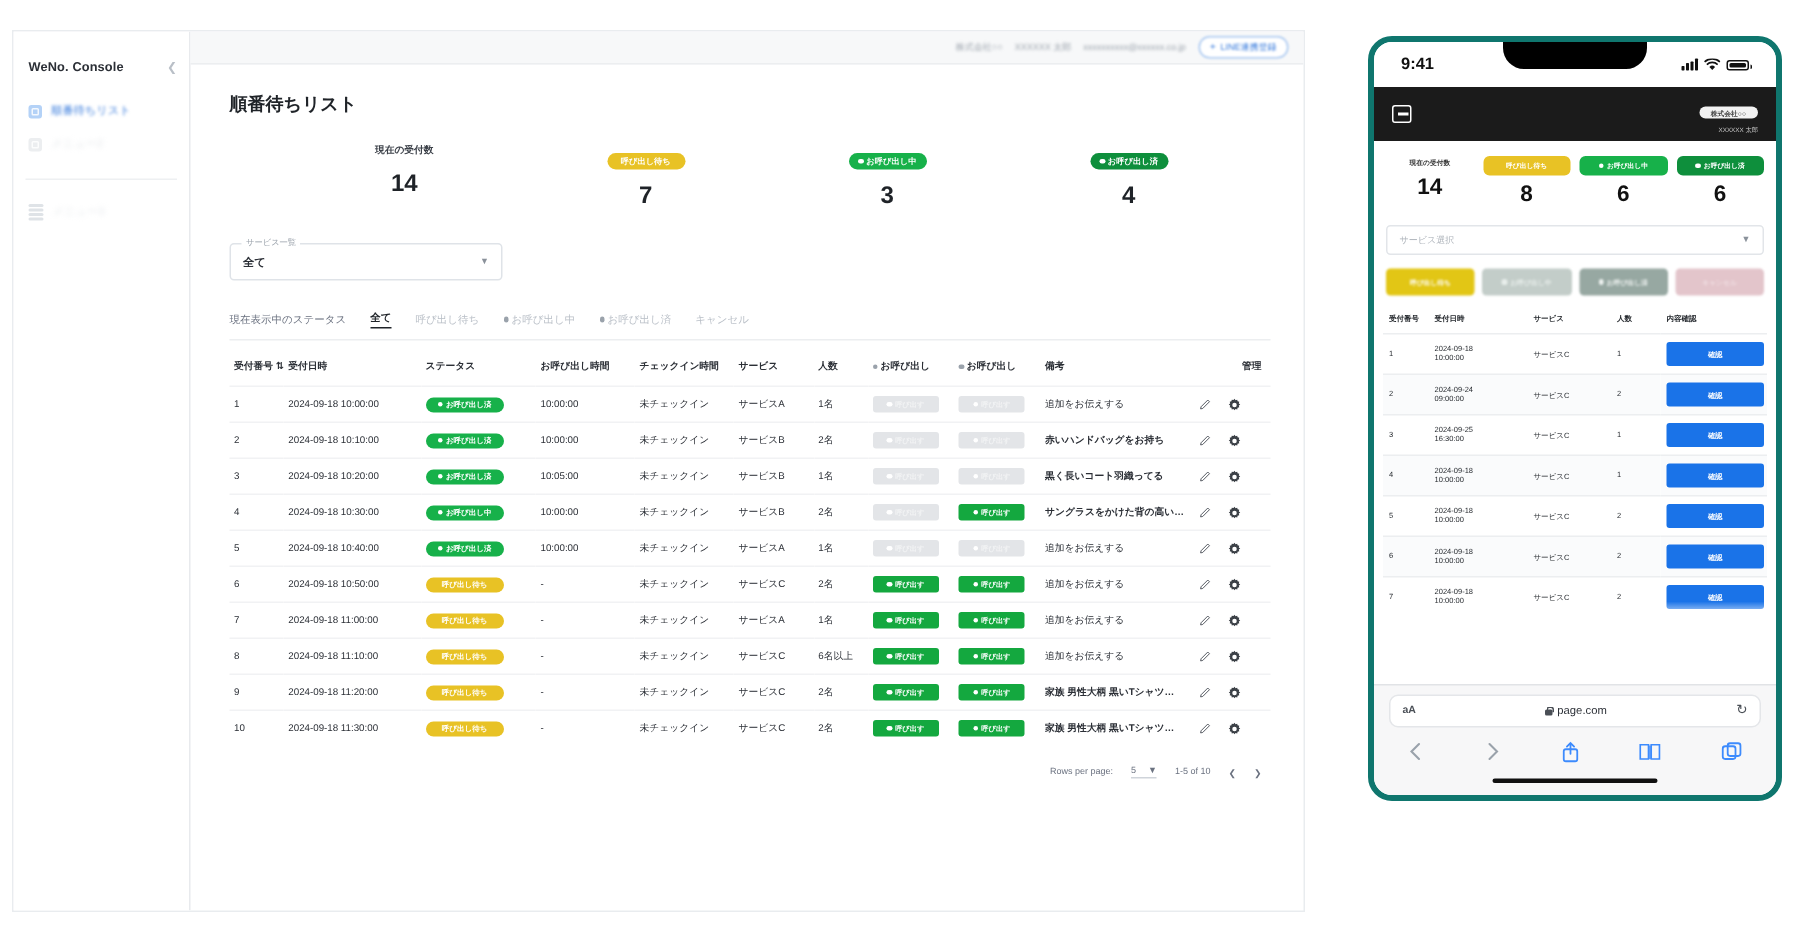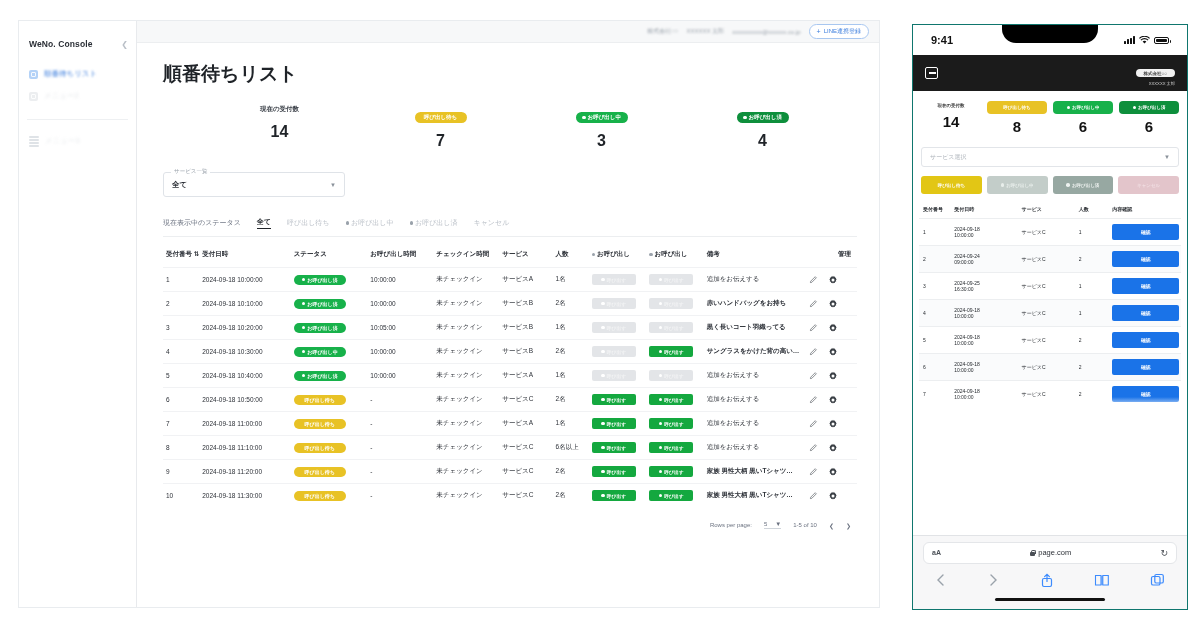--- a/index.html
+++ b/index.html
@@ -6,21 +6,21 @@
   html, body {
     width: 1200px; height: 634px;
     background: #ffffff;
     font-family: "Liberation Sans", "DejaVu Sans", sans-serif;
     overflow: hidden;
   }
   .stage { position: relative; width: 1200px; height: 634px; background:#fff; }
 
   
   .desktop {
-    position: absolute; left: 18px; top: 20px;
+    position: absolute; left: 8px; top: 20px;
     width: 862px; height: 588px;
     background: #ffffff;
     border: 1px solid #e9ecef;
     display: flex;
     overflow: hidden;
   }
   .sidebar {
     width: 118px; height: 100%;
     background: #ffffff;
     border-right: 1px solid #e8eaed;
@@ -67,21 +67,21 @@
   .topbar-text { font-size: 6px; color: #9aa2ab; filter: blur(0.9px); white-space:nowrap; }
   .line-btn {
     display:flex; align-items:center; gap:3px;
     border: 1px solid #a8c7f0; border-radius: 9px;
     padding: 2px 7px; background:#fff;
     font-size: 6px; color:#3b7ddd; filter: blur(0.55px);
   }
   .line-plus { font-size: 7px; line-height: 1; }
 
   .page-body { flex:1 1 auto; padding: 18px 22px 0 26px; overflow:hidden; }
-  .page-title { font-size: 19px; font-weight: 700; color: #1f2328; margin-bottom: 18px; }
+  .page-title { font-size: 12px; font-weight: 700; color: #1f2328; margin-bottom: 18px; }
 
   .stats { display: flex; padding: 0 14px 0 36px; }
   .stat { flex: 1 1 0; text-align: center; }
   .stat-caption { font-size: 6.5px; color:#3c4149; font-weight:700; margin-bottom: 9px; filter: blur(0.45px); }
   .stat-badge {
     display:inline-flex; align-items:center; justify-content:center; gap:2px;
     min-width: 52px; height: 11px; border-radius: 6px;
     font-size: 5.5px; color:#fff; font-weight:700; margin-bottom: 9px;
     filter: blur(0.5px); padding: 0 6px;
   }
@@ -154,24 +154,24 @@
   .ic-gear   { display:inline-block; width:10px; height:10px; vertical-align:middle; }
 
   .pager { display:flex; align-items:center; justify-content:flex-end; gap:12px; padding: 14px 6px 0 0; }
   .pager span { font-size:6px; color:#6b7280; filter: blur(0.5px); }
   .pager-select { display:flex; align-items:center; gap:8px; border-bottom:1px solid #cfd4da; padding-bottom:1px; }
   .pager-arrow { font-size:8px; color:#9aa2ab; }
 
   
   .phone {
     position: absolute; left: 912px; top: 24px;
-    width: 276px; height: 586px;
+    width: 276px; height: 510px;
     background: #ffffff;
-    border: 1px solid #0f766e;
-    border-radius: 0;
+    border: 4px solid #0f766e;
+    border-radius: 16px;
     overflow: hidden;
   }
   .status-bar {
     height: 30px; display:flex; align-items:center; justify-content:space-between;
     padding: 0 18px; position:relative; background:#fff;
   }
   .status-time { font-size: 11px; font-weight:700; color:#111; }
   .notch {
     position:absolute; left:50%; transform:translateX(-50%); top:-8px;
     width: 96px; height: 26px; background:#000; border-radius: 0 0 14px 14px;

